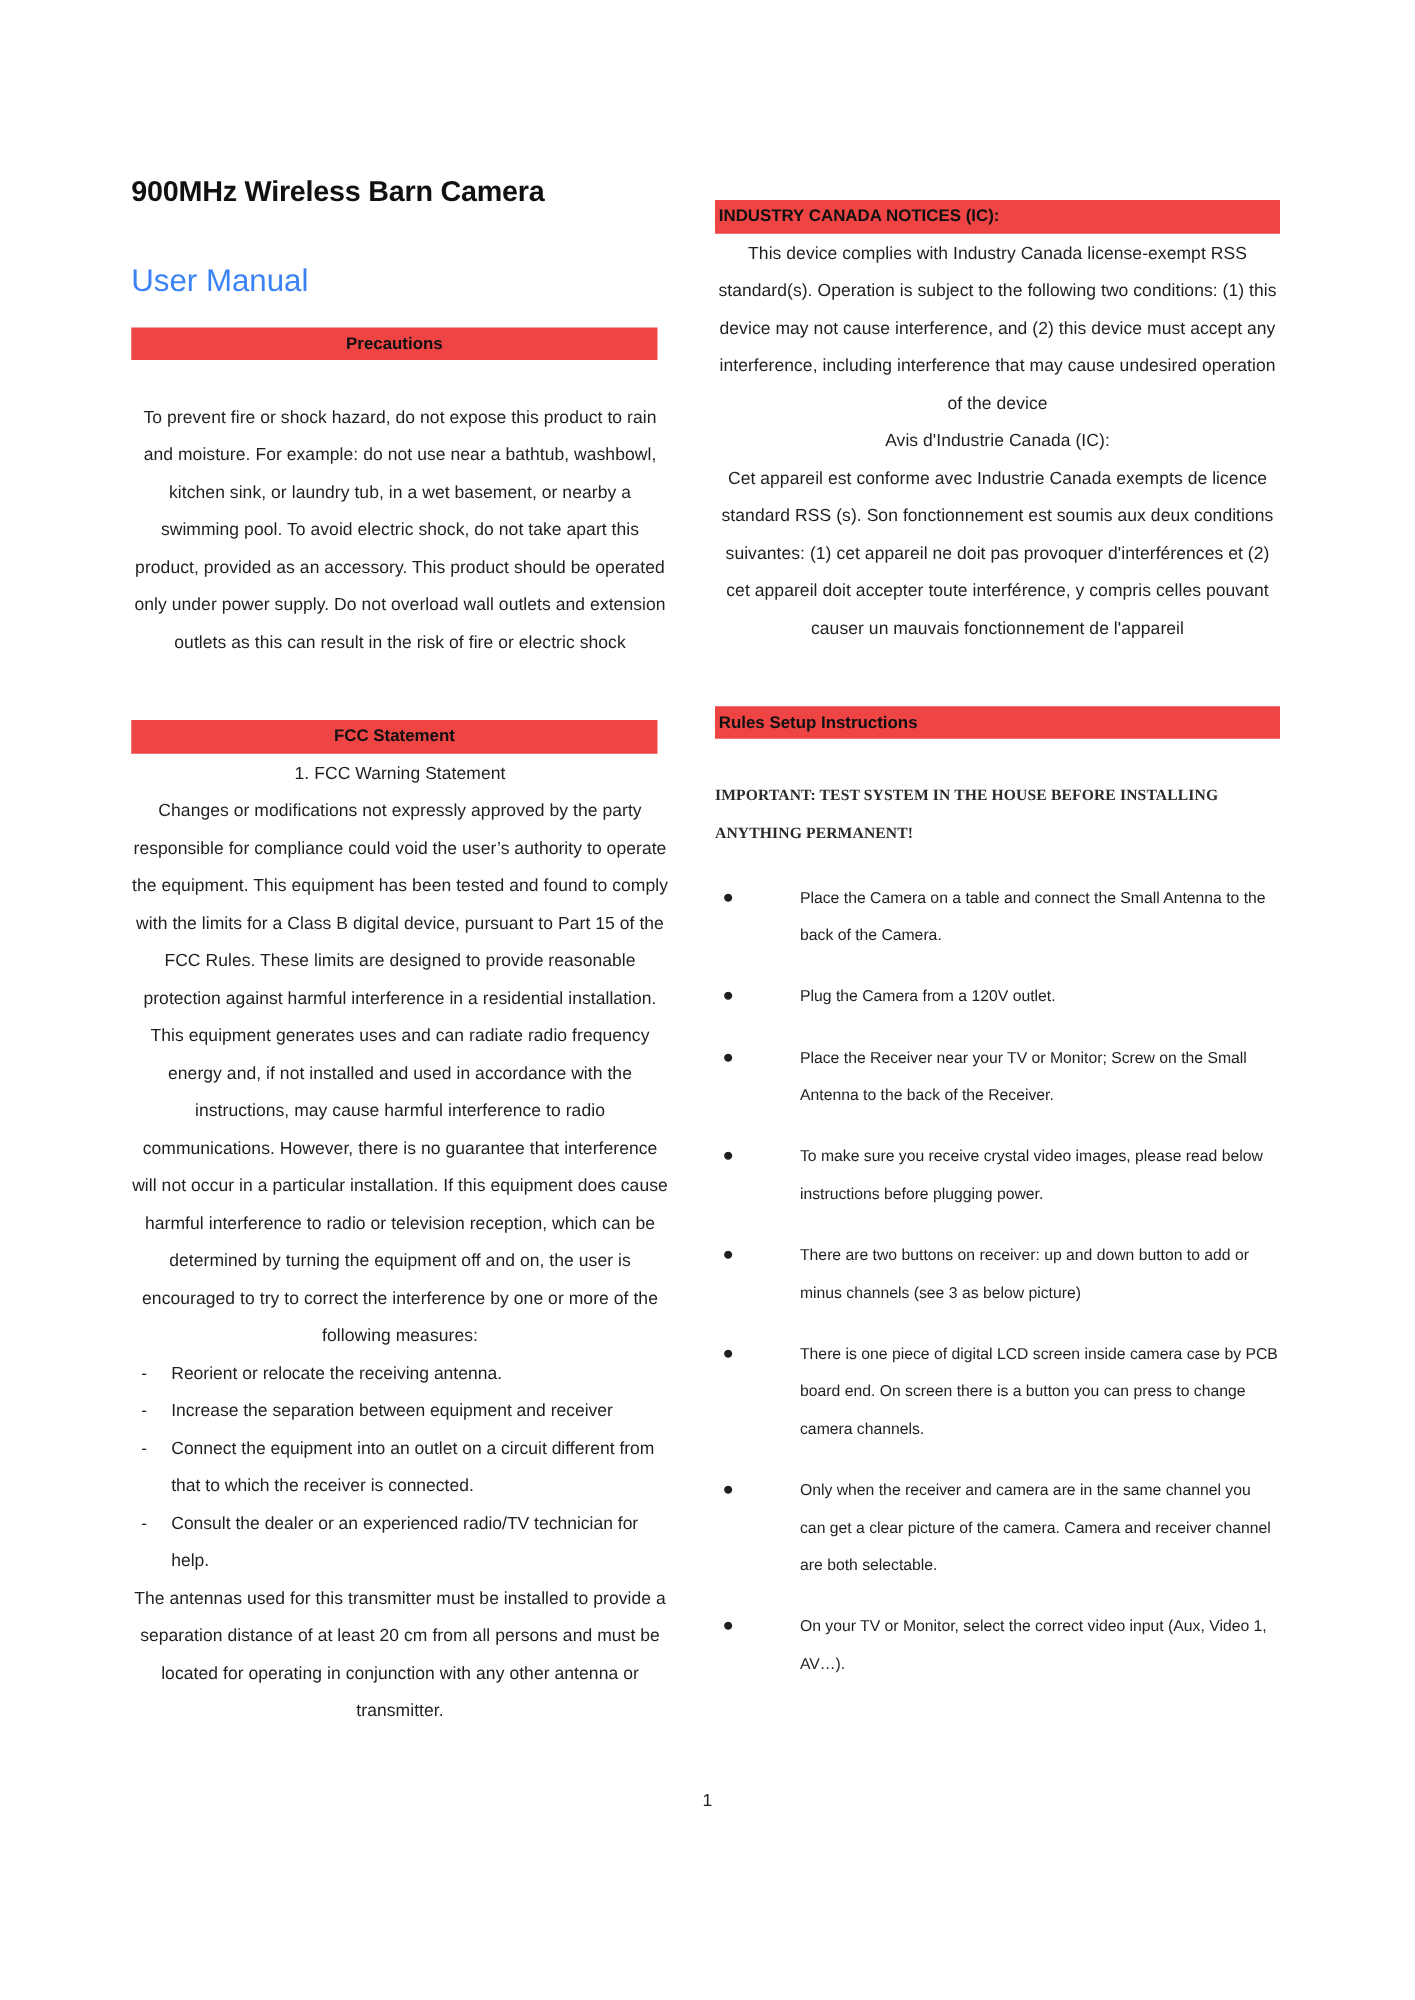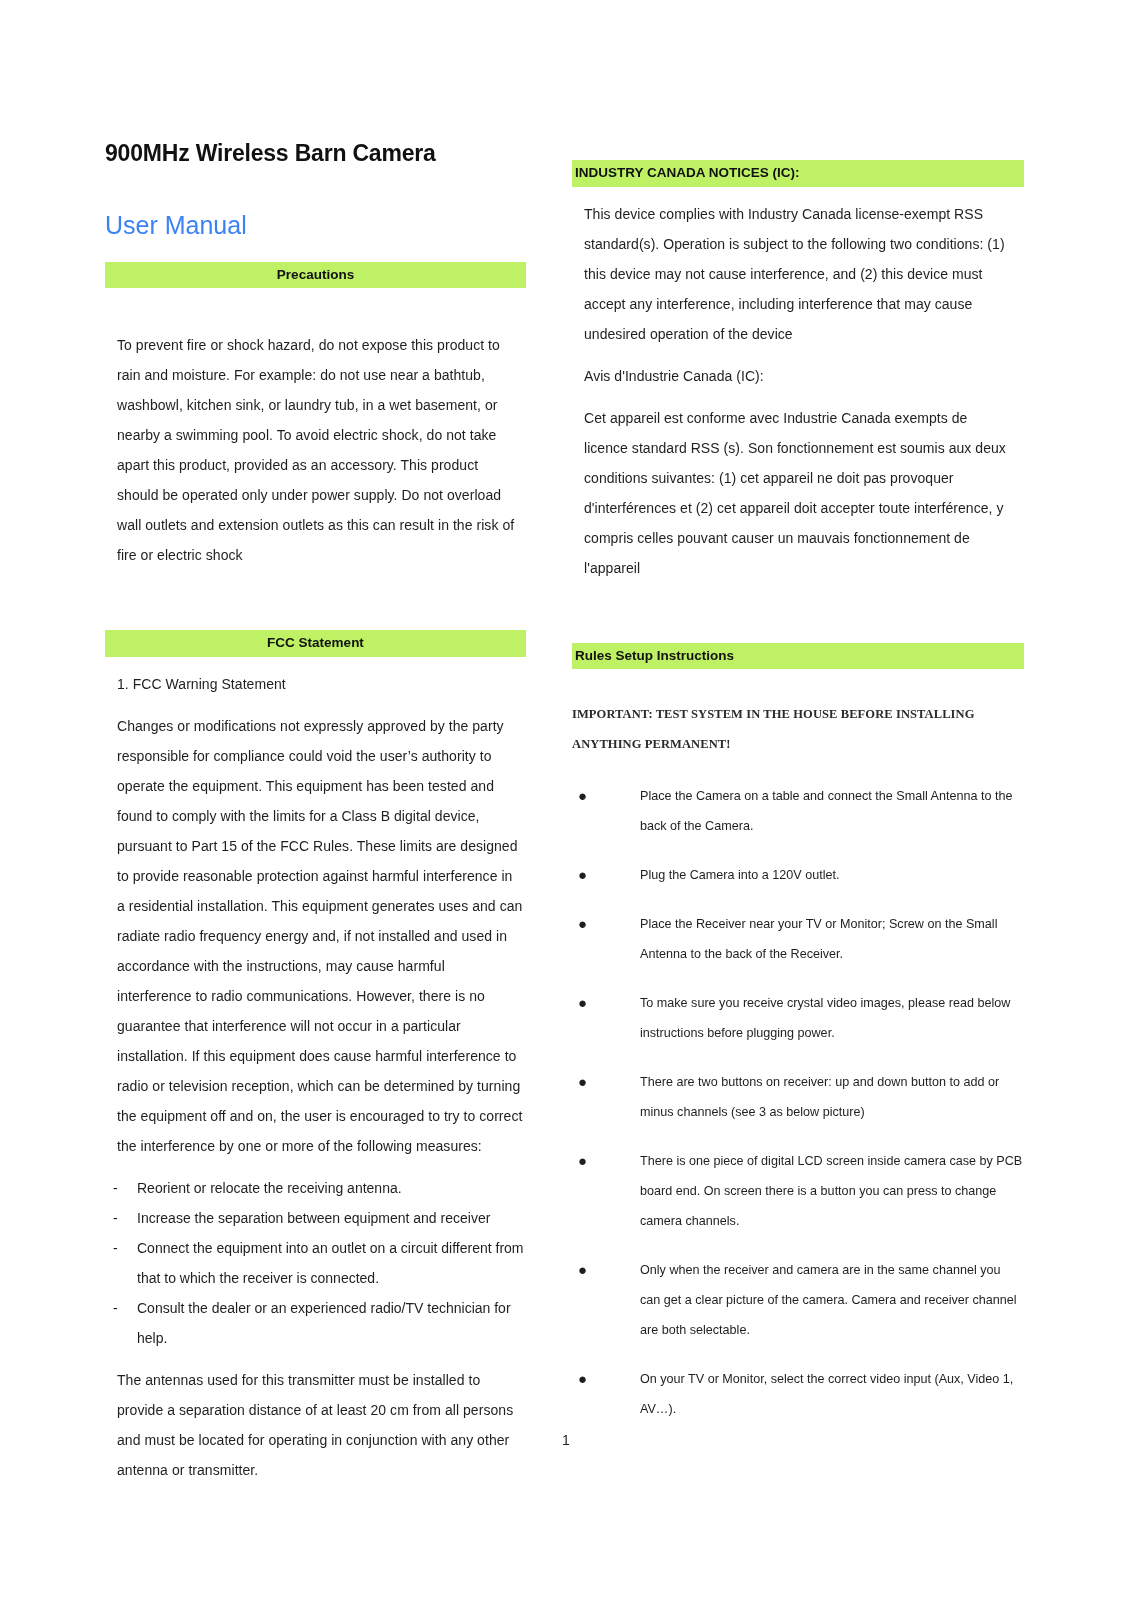--- a/index.html
+++ b/index.html
@@ -43,37 +43,38 @@
     color: #111;
   }
   h2.doc-subtitle {
     font-size: 25px;
     font-weight: normal;
     margin: 42px 0 0 0;
     line-height: 1.2;
     color: #3b82f6;
   }
   .section-bar {
-    background: #bef264;
+    background: #ef4444;
     font-size: 13.5px;
     font-weight: bold;
     color: #111;
     padding: 5px 3px 6px 3px;
     line-height: 1.15;
     margin: 0;
   }
   .bar-left { width: 415px; text-align: center; }
   .bar-right { width: 446px; }
 
   p.body-text {
     font-size: 14px;
     line-height: 30px;
-    margin: 12px;
+    margin: 0;
     color: #1f1f1f;
     letter-spacing: 0.05px;
+    text-align: center;
   }
   .spacer-sm { height: 22px; }
   .spacer-md { height: 30px; }
   .spacer-lg { height: 48px; }
 
   ul.dash-list {
     list-style: none;
     margin: 0;
     padding: 0;
   }
@@ -203,21 +204,21 @@
 
     <div class="spacer-sm"></div>
 
     <ul class="bullet-list">
       <li>
         <span class="bullet">●</span>
         <span>Place the Camera on a table and connect the Small Antenna to the back of the Camera.</span>
       </li>
       <li>
         <span class="bullet">●</span>
-        <span>Plug the Camera into a 120V outlet.</span>
+        <span>Plug the Camera from a 120V outlet.</span>
       </li>
       <li>
         <span class="bullet">●</span>
         <span>Place the Receiver near your TV or Monitor; Screw on the Small Antenna to the back of the Receiver.</span>
       </li>
       <li>
         <span class="bullet">●</span>
         <span>To make sure you receive crystal video images, please read below instructions before plugging power.</span>
       </li>
       <li>

